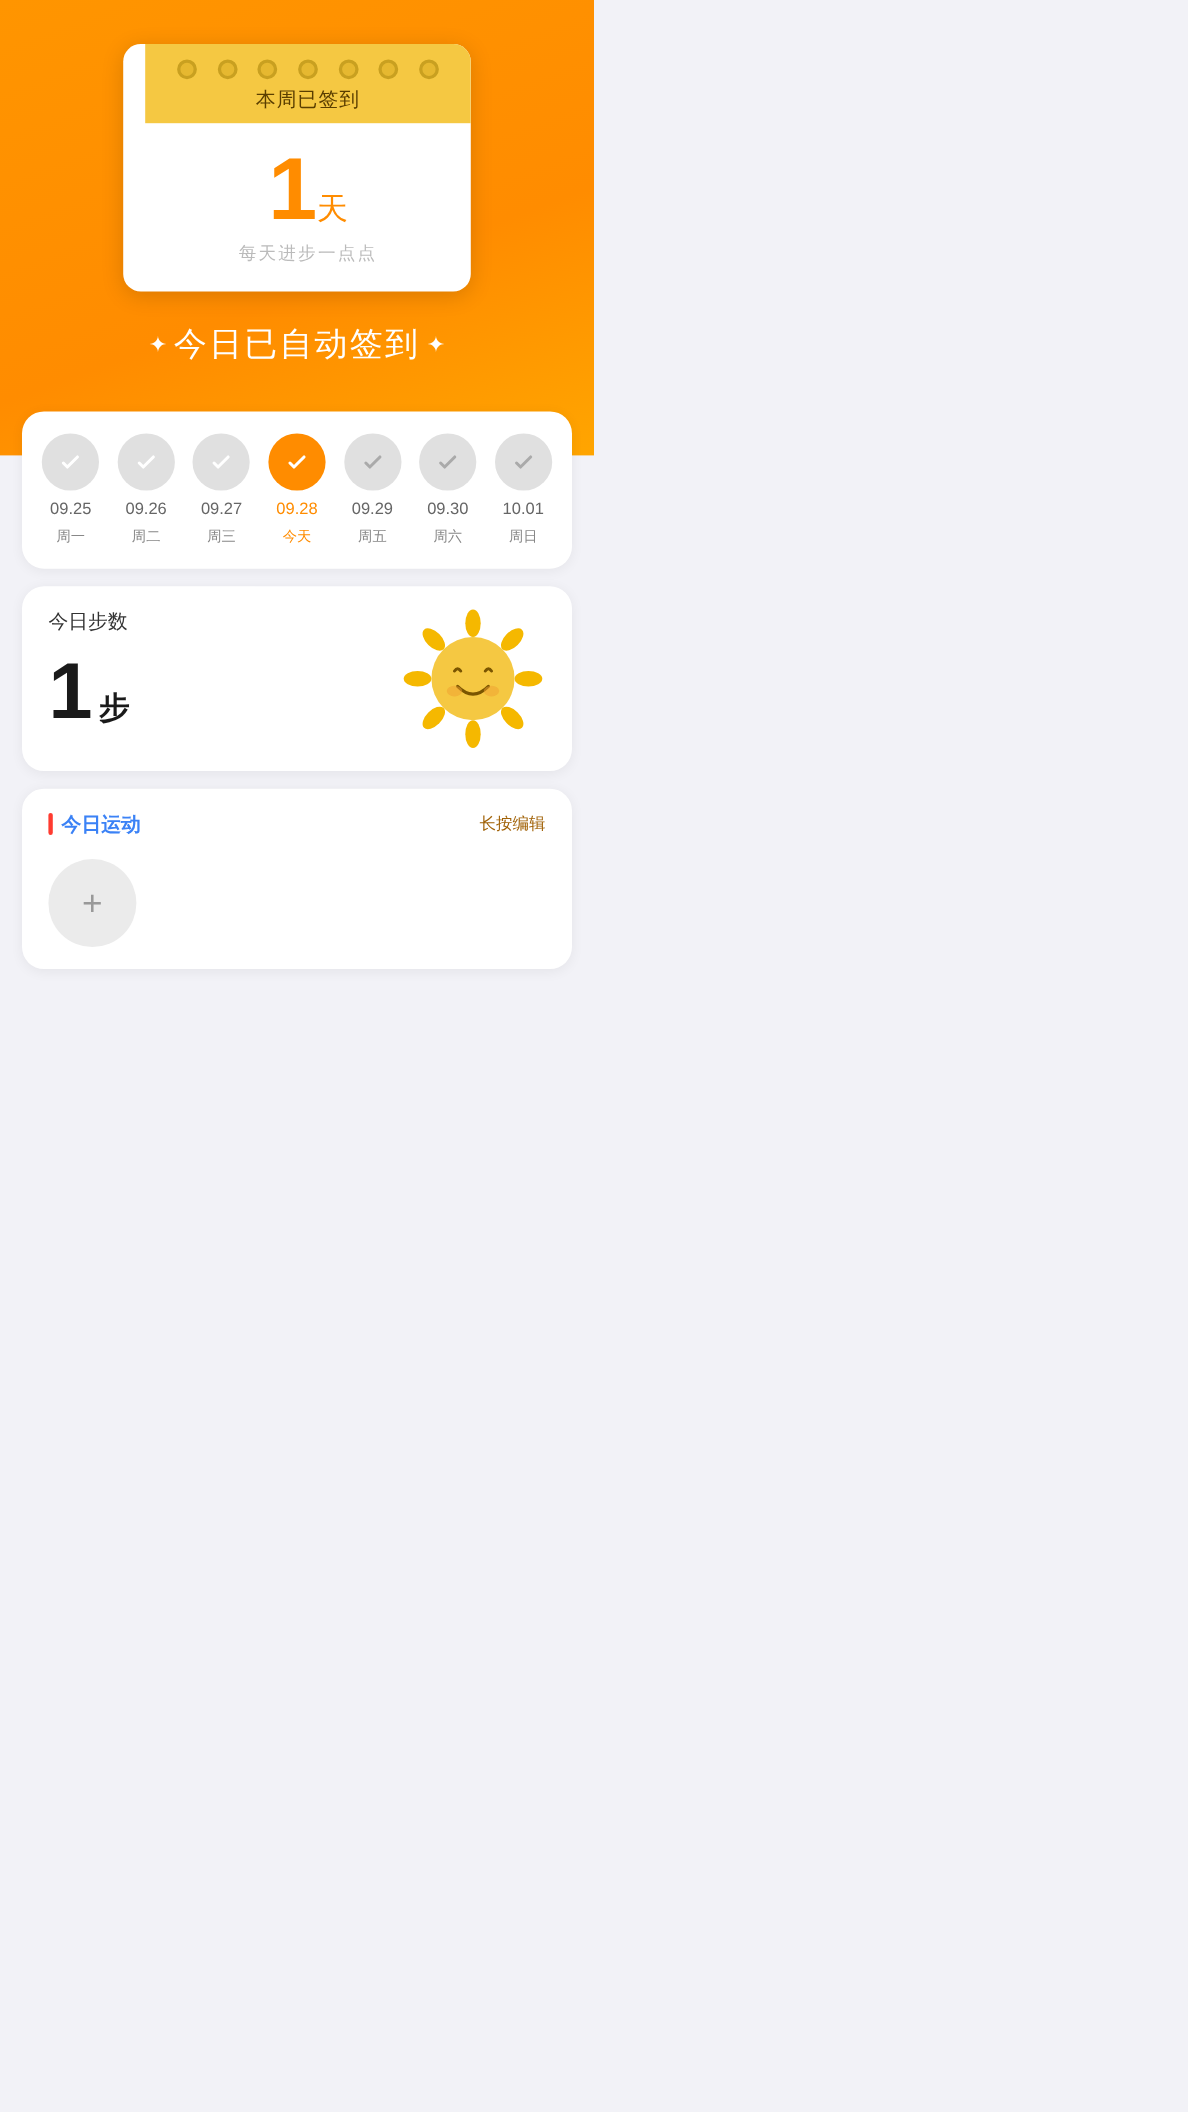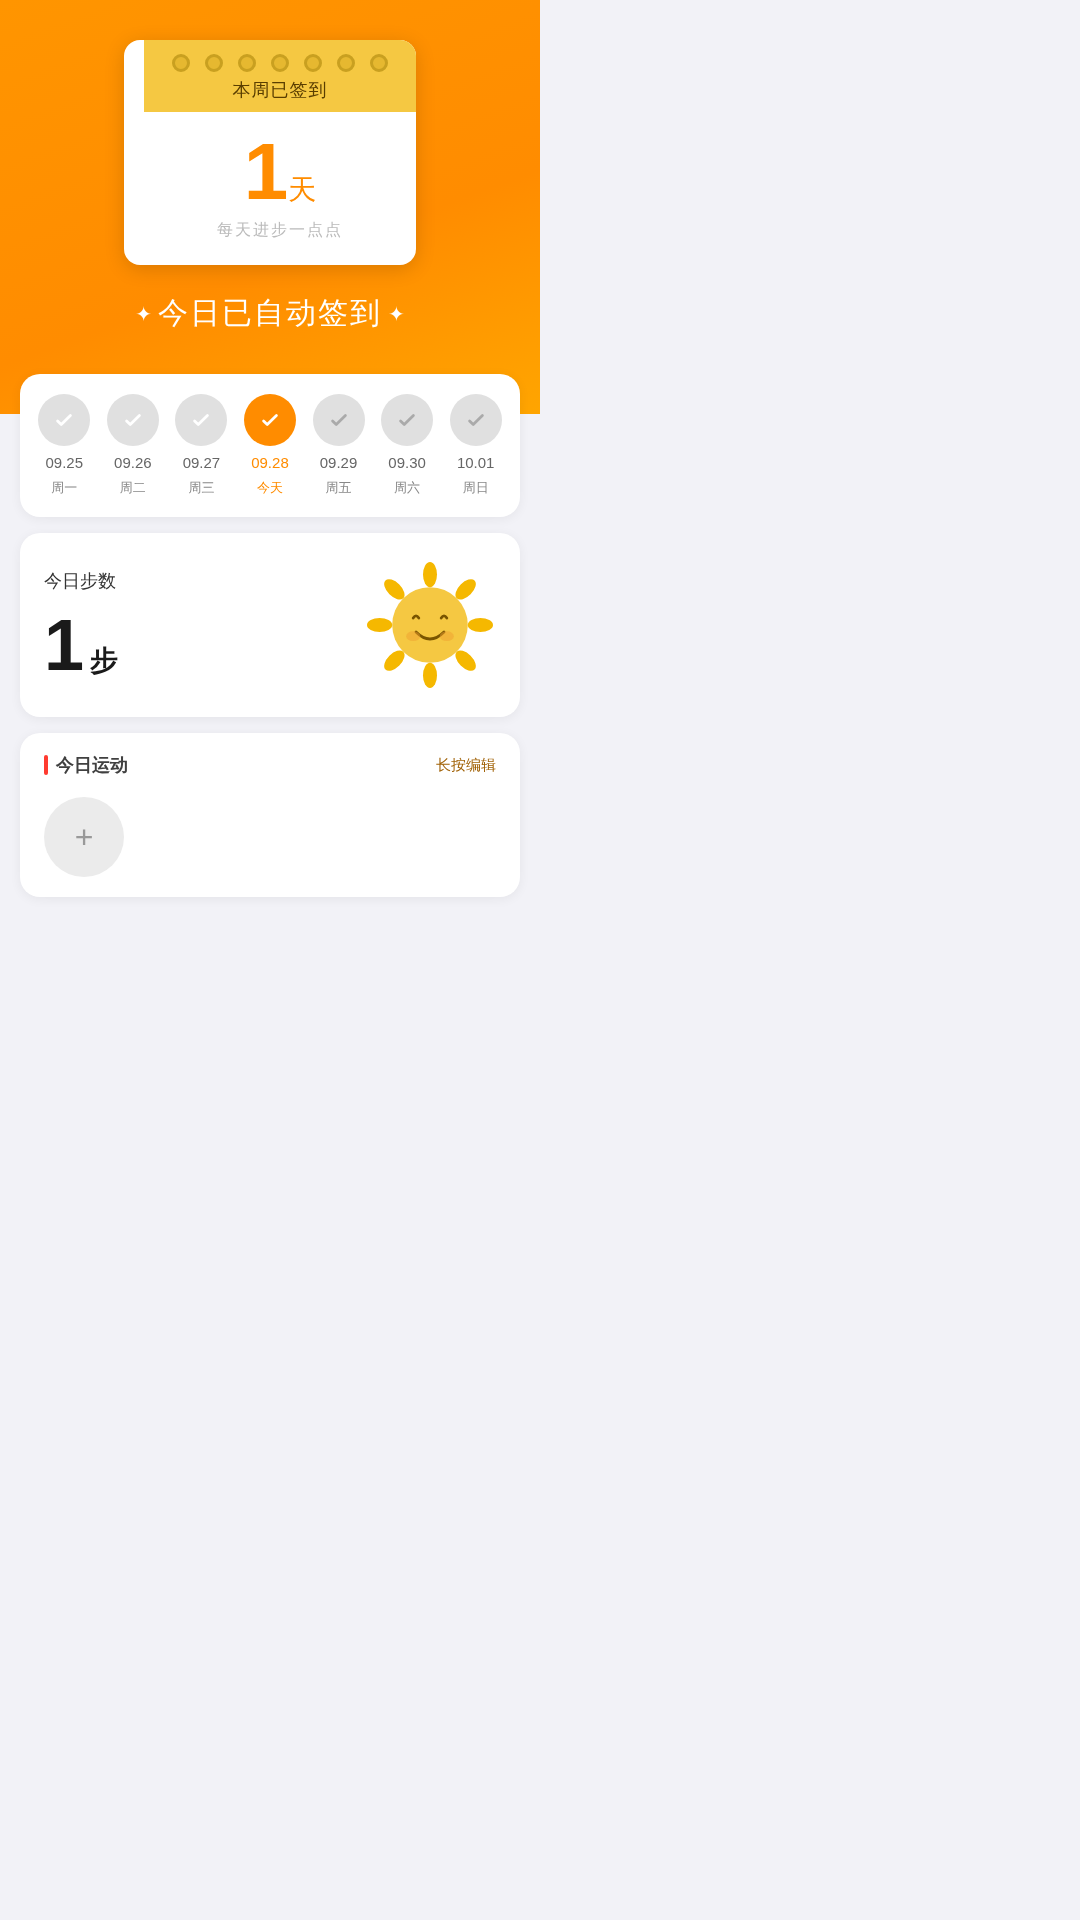--- a/index.html
+++ b/index.html
@@ -21,21 +21,21 @@
       flex-direction: column;
       align-items: center;
       position: relative;
       min-height: 340px;
     }
 
     
     .calendar-card {
       background: white;
       border-radius: 16px;
-      width: 292px;
+      width: 316px;
       overflow: hidden;
       box-shadow: 0 4px 20px rgba(0,0,0,0.15);
       padding-left: 20px;
     }
 
     .calendar-header {
       background: #f5c842;
       padding: 14px 0 10px;
       text-align: center;
       position: relative;
@@ -176,21 +176,21 @@
     .day-item.today .day-label {
       color: #ff8c00;
       font-weight: 400;
     }
 
     
     .steps-card {
       background: white;
       border-radius: 20px;
       margin: 0 20px 16px;
-      padding: 36px 24px 28px;
+      padding: 20px 24px 28px;
       box-shadow: 0 2px 12px rgba(0,0,0,0.06);
       position: relative;
       overflow: hidden;
     }
 
     .steps-title {
       font-size: 18px;
       color: #333;
       font-weight: 500;
       margin-bottom: 16px;
@@ -259,21 +259,21 @@
 
     .red-bar {
       width: 4px;
       height: 20px;
       background: #ff3b30;
       border-radius: 2px;
     }
 
     .exercise-title {
       font-size: 18px;
-      color: #404040;
+      color: #3b82f6;
       font-weight: 600;
     }
 
     .edit-label {
       font-size: 15px;
       color: #a16207;
     }
 
     .add-button {
       width: 80px;

